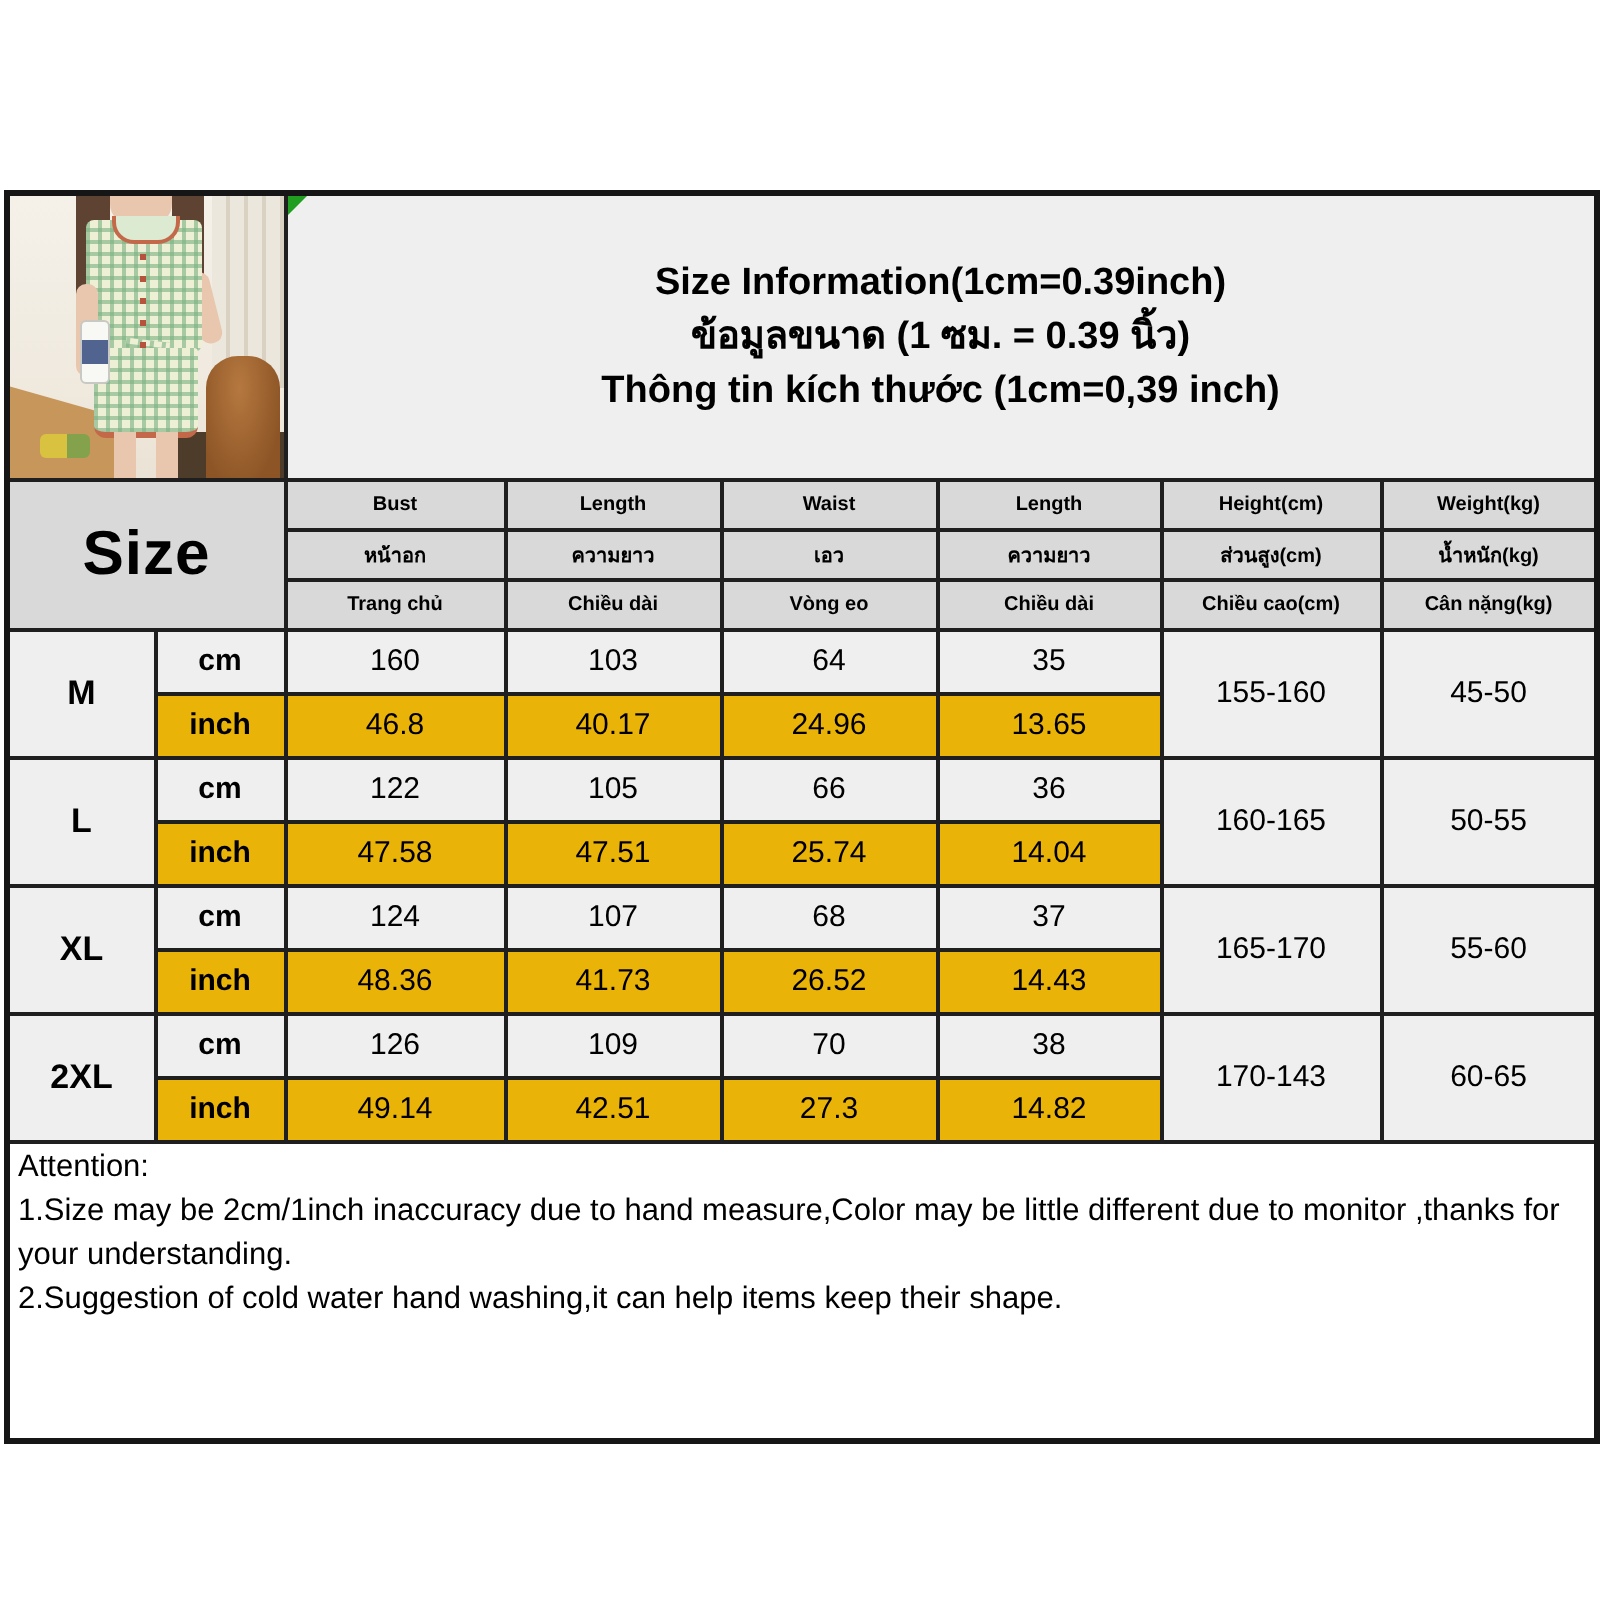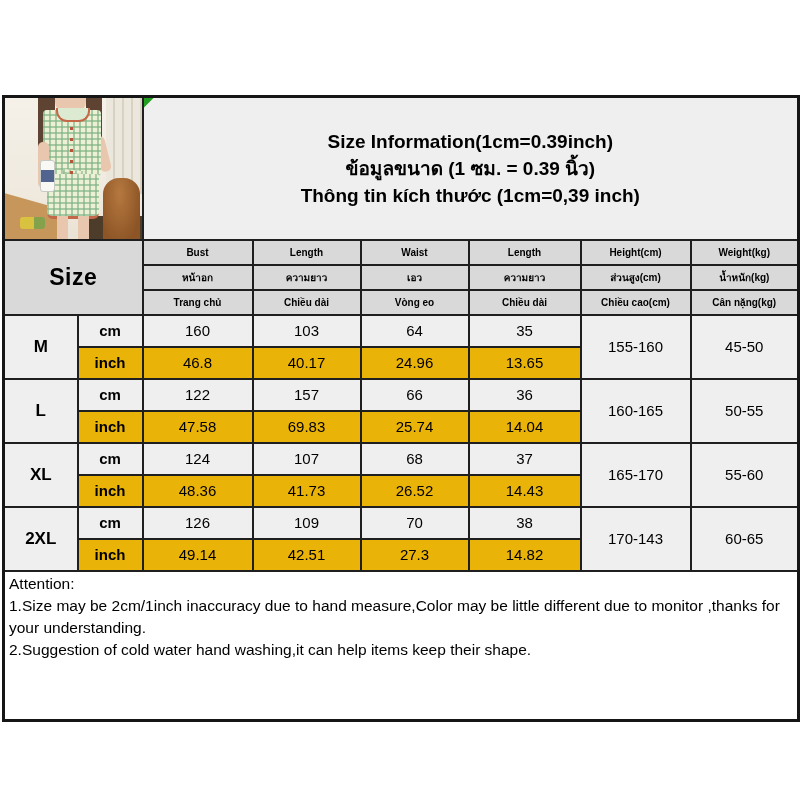--- a/index.html
+++ b/index.html
@@ -15,21 +15,21 @@
   tr.trow    { height:32px; }
   tr.arow    { height:150px; }
 
   td.title-cell { background:#efefef; position:relative; }
   .title-inner { display:flex; flex-direction:column; justify-content:center; align-items:center; height:100%; }
   .title-line { font-weight:bold; font-size:19px; line-height:27px; color:#000; }
   .corner { position:absolute; left:0; top:0; width:10px; height:10px;
     background:#1f9e1f; clip-path:polygon(0 0,100% 0,0 100%); }
 
   td.hcell { background:#d9d9d9; font-weight:bold; font-size:10px; }
-  td.size-head { background:#d9d9d9; font-weight:bold; font-size:23px; letter-spacing:0.5px; }
+  td.size-head { background:#d9d9d9; font-weight:bold; font-size:31px; letter-spacing:0.5px; }
 
   tr.cmrow td { background:#efefef; }
   tr.inchrow td { background:#eab308; }
   td.size-name { background:#dcdcdc; font-weight:bold; font-size:17px; }
   td.unit { font-weight:bold; font-size:15px; }
   td.val  { font-weight:normal; font-size:15px; }
   td.range { background:#efefef; font-weight:normal; font-size:15px;text-align:center; }
 
   td.attention { background:#ffffff; text-align:left; vertical-align:top;
     font-size:15.5px; line-height:22px; padding:1px 5px 0 4px; }
@@ -166,30 +166,30 @@
       <td class="val">46.8</td>
       <td class="val">40.17</td>
       <td class="val">24.96</td>
       <td class="val">13.65</td>
     </tr>
 
     <tr class="trow cmrow">
       <td rowspan="2" class="size-name">L</td>
       <td class="unit">cm</td>
       <td class="val">122</td>
-      <td class="val">157</td>
+      <td class="val">105</td>
       <td class="val">66</td>
       <td class="val">36</td>
       <td rowspan="2" class="range">160-165</td>
       <td rowspan="2" class="range">50-55</td>
     </tr>
     <tr class="trow inchrow">
       <td class="unit">inch</td>
       <td class="val">47.58</td>
-      <td class="val">69.83</td>
+      <td class="val">47.51</td>
       <td class="val">25.74</td>
       <td class="val">14.04</td>
     </tr>
 
     <tr class="trow cmrow">
       <td rowspan="2" class="size-name">XL</td>
       <td class="unit">cm</td>
       <td class="val">124</td>
       <td class="val">107</td>
       <td class="val">68</td>

